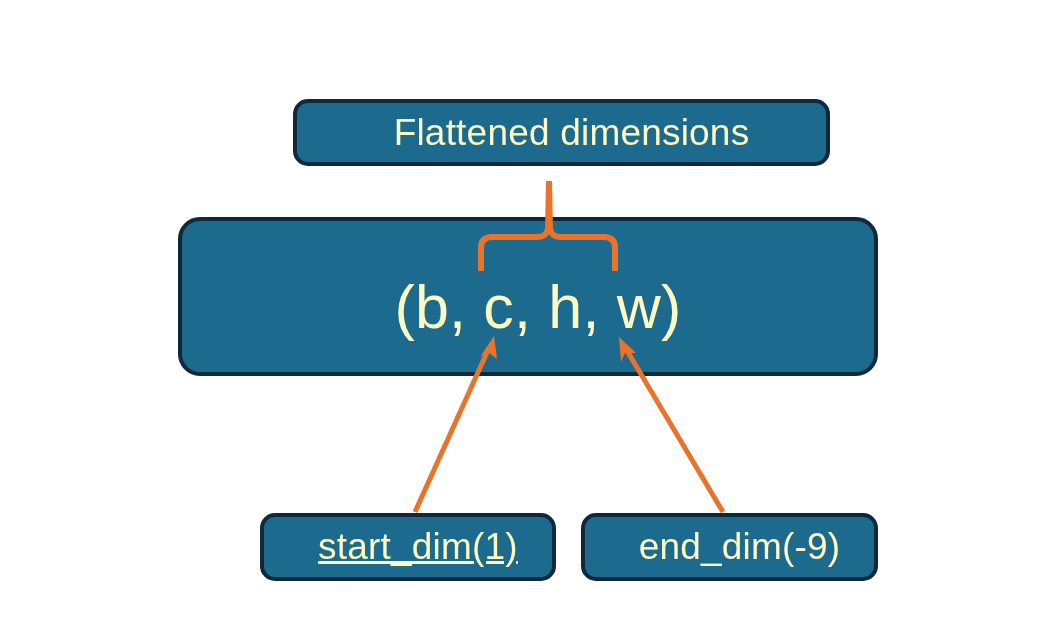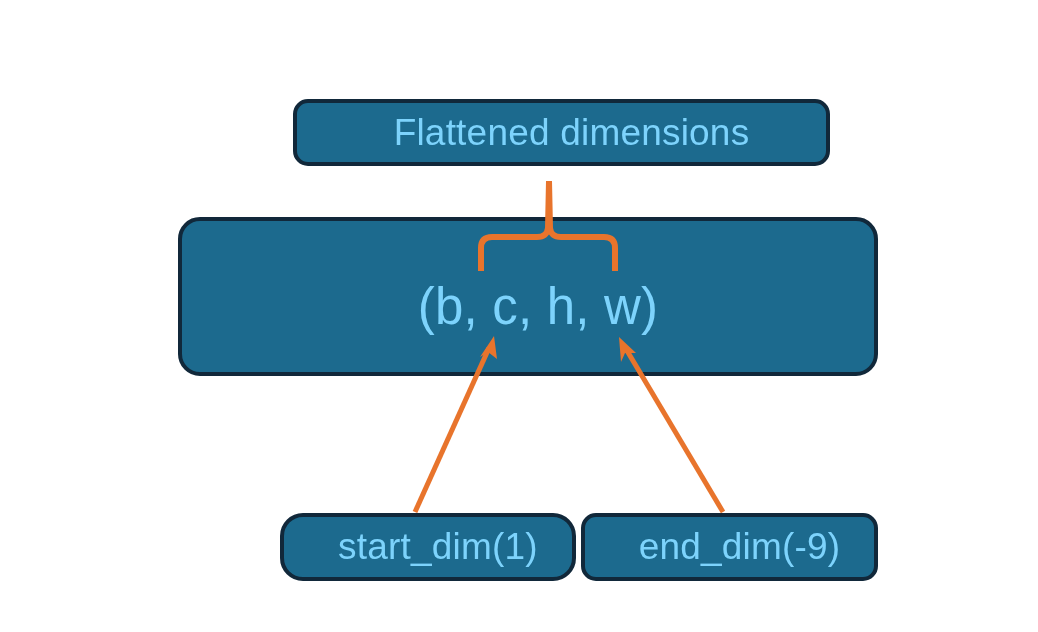--- a/index.html
+++ b/index.html
@@ -20,21 +20,21 @@
 
   .node {
     position: absolute;
     box-sizing: border-box;
     background: #1c6a8e;
     border: 4px solid #11283a;
     border-radius: 16px;
     display: flex;
     align-items: center;
     justify-content: center;
-    color: #7dd3fc;
+    color: #fef9c3;
     font-weight: 400;
     letter-spacing: 0.2px;
     text-align: center;
     z-index: 2;
     padding-left: 20px;
   }
 
   
   #node-flattened {
     left: 293px;
@@ -45,35 +45,36 @@
     font-size: 37px;
   }
 
   
   #node-tuple {
     left: 178px;
     top: 217px;
     width: 700px;
     height: 159px;
     border-radius: 22px;
-    font-size: 51px;
+    font-size: 61px;
   }
   #node-tuple .label {
     display: block;
     transform: translateY(10px);
   }
 
   
   #node-start-dim {
-    left: 280px;
+    left: 260px;
     top: 513px;
     width: 296px;
     height: 68px;
-    border-radius: 23px;
+    border-radius: 15px;
     font-size: 37px;
+    text-decoration: underline;
   }
   #node-end-dim {
     left: 581px;
     top: 513px;
     width: 297px;
     height: 68px;
     border-radius: 15px;
     font-size: 37px;
   }
 

